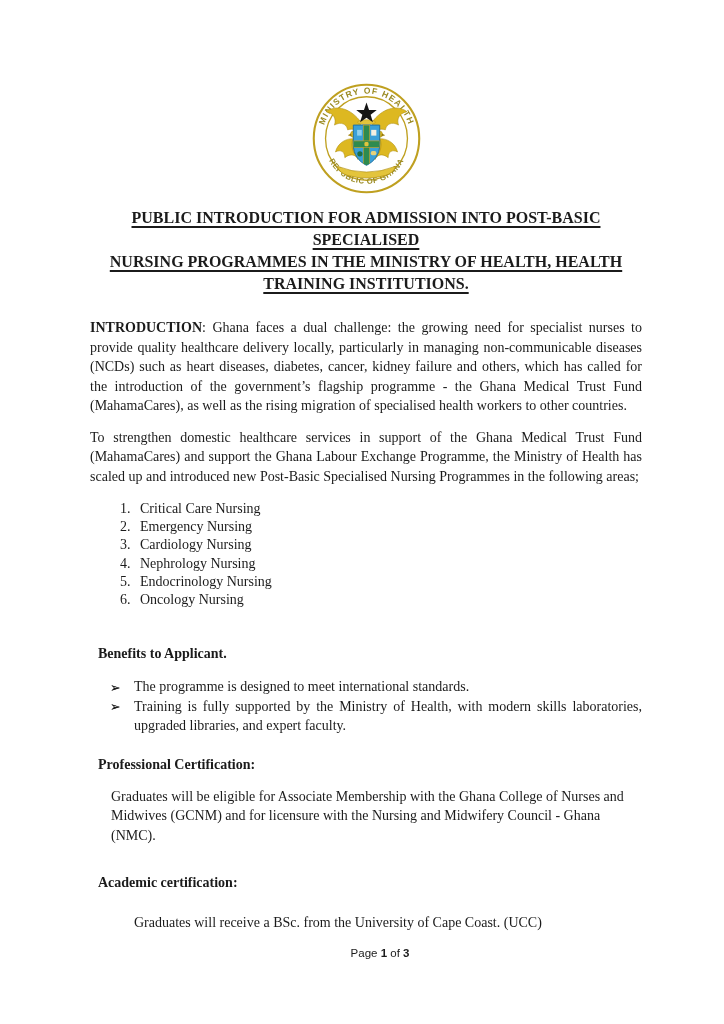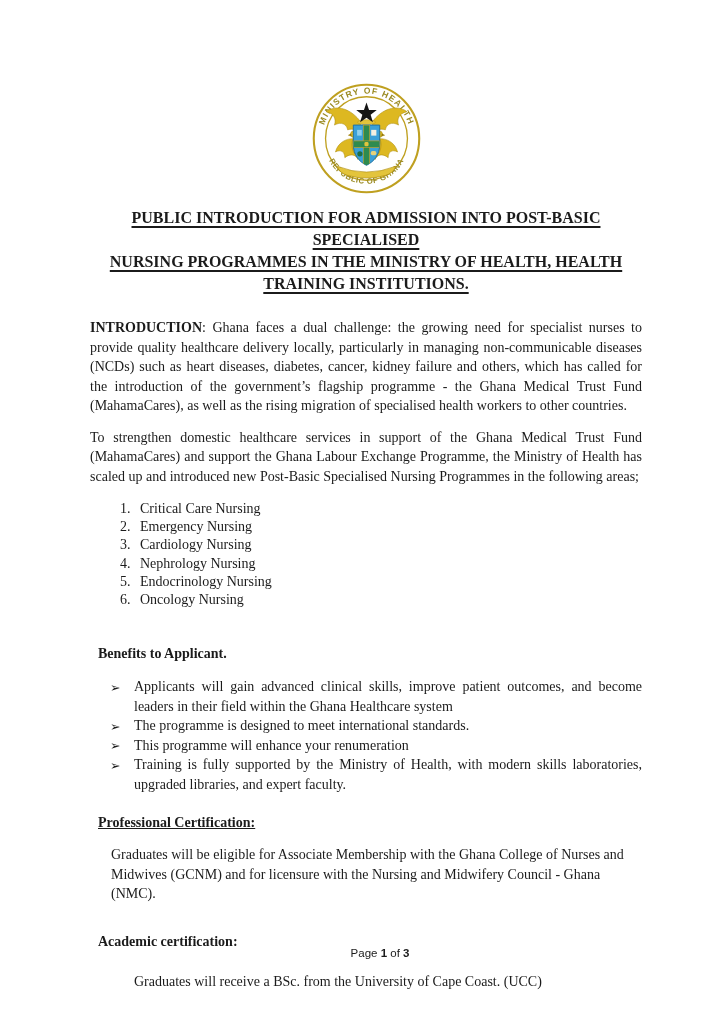--- a/index.html
+++ b/index.html
@@ -29,21 +29,21 @@
   .benefits-heading { margin-top: 37px; }
   ul.benefits { list-style: none; margin: 15px 0 0 0; padding: 0; }
   ul.benefits li {
     position: relative; padding-left: 44px;
     font-size: 14px; line-height: 19.5px; text-align: justify;
   }
   ul.benefits .arrow {
     position: absolute; left: 20px; top: 0.5px;
     font-size: 12.5px; font-family: "DejaVu Sans", sans-serif;
   }
-  .prof-heading { margin-top: 21px; text-decoration: underline; }
+  .prof-heading { margin-top: 21px; }
   .prof-text { font-size: 14px; line-height: 19.5px; margin: 14px 0 0 21px; text-align: left; }
   .acad-heading { margin-top: 30px; }
   .acad-text { font-size: 14px; line-height: 19.5px; margin: 22px 0 0 44px; text-align: left; }
   .footer {
     position: absolute; left: 0; right: 0; top: 947px;
     text-align: center;
     font-family: "Liberation Sans", sans-serif;
     font-size: 11.5px; color: #1b1b1b; padding-left: 36px;
   }
   .footer b { font-weight: bold; }
@@ -128,23 +128,23 @@
     <li><span>Emergency Nursing</span></li>
     <li><span>Cardiology Nursing</span></li>
     <li><span>Nephrology Nursing</span></li>
     <li><span>Endocrinology Nursing</span></li>
     <li><span>Oncology Nursing</span></li>
   </ol>
 
   <h2 class="section-heading benefits-heading">Benefits to Applicant.</h2>
 
   <ul class="benefits">
-    <li><span class="arrow">➢</span><span>Applicants will gain advanced clinical skills, improve patient outcomes, and become leaders in their field within the Ghana Healthcare system</span></li>
+    <li><span class="arrow">➢</span></li>
     <li><span class="arrow">➢</span><span>The programme is designed to meet international standards.</span></li>
-    <li><span class="arrow">➢</span><span>This programme will enhance your renumeration</span></li>
+    <li><span class="arrow">➢</span></li>
     <li><span class="arrow">➢</span><span>Training is fully supported by the Ministry of Health, with modern skills laboratories, upgraded libraries, and expert faculty.</span></li>
   </ul>
 
   <h2 class="section-heading prof-heading">Professional Certification:</h2>
   <p class="prof-text">Graduates will be eligible for Associate Membership with the Ghana College of Nurses and Midwives (GCNM) and for licensure with the Nursing and Midwifery Council - Ghana (NMC).</p>
 
   <h2 class="section-heading acad-heading">Academic certification:</h2>
   <p class="acad-text">Graduates will receive a BSc. from the University of Cape Coast. (UCC)</p>
 
   <div class="footer"><span>Page</span>&nbsp;<b>1</b>&nbsp;<span>of</span>&nbsp;<b>3</b></div>

